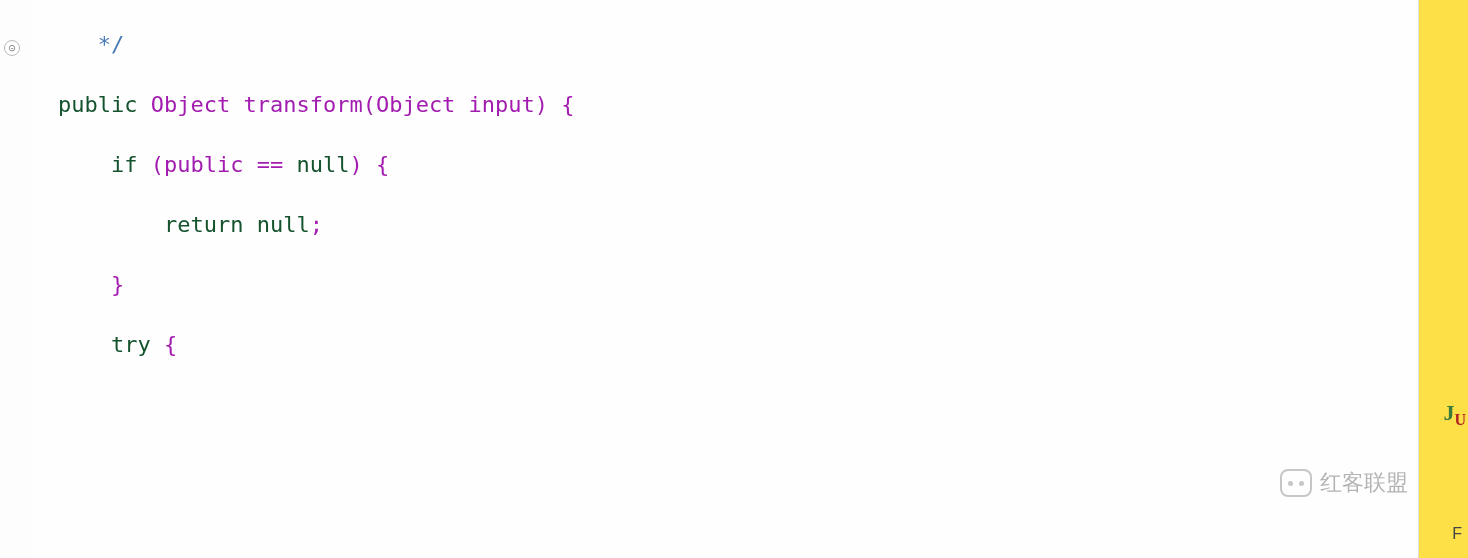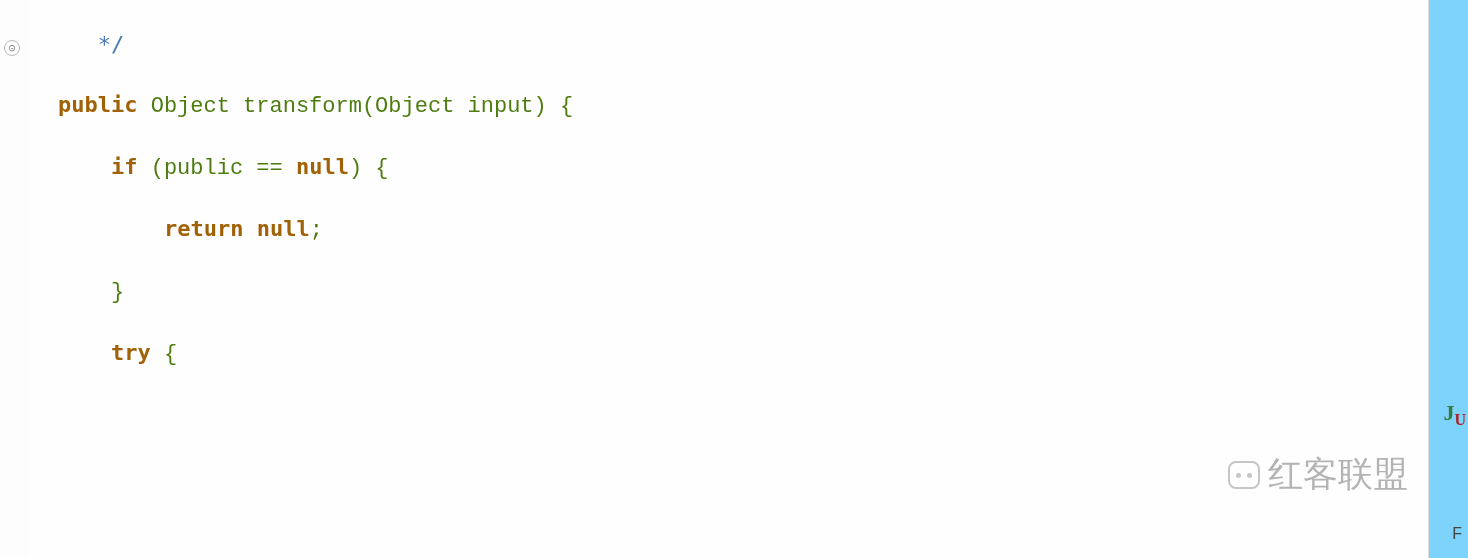--- a/index.html
+++ b/index.html
@@ -36,27 +36,27 @@
       color: #888;
       line-height: 1;
     }
     .code-area {
       flex: 1;
       padding: 0 0 0 28px;
       line-height: 30px;
       white-space: pre;
       overflow: hidden;
     }
-    .kw { color: #a16207; font-weight: bold; }
+    .kw { color: #14532d; font-weight: normal; }
     .comment { color: #4a7ab5; }
-    .plain { color: #4d7c0f; font-family: Liberation Mono, monospace; }
+    .plain { color: #a21caf; }
     .right-panel {
-      width: 40px;
+      width: 50px;
       flex-shrink: 0;
-      background: #7dd3fc;
+      background: #fde047;
       border-left: 1px solid #ddd;
       position: relative;
       text-align: right;
     }
     .ju-badge {
       position: absolute;
       right: 2px;
       top: 400px;
       font-family: Georgia, serif;
       font-weight: bold;
@@ -75,21 +75,21 @@
     .watermark {
       position: absolute;
       right: 60px;
       bottom: 60px;
       display: flex;
       align-items: center;
       gap: 8px;
       opacity: 0.55;
       color: #777;
       font-family: sans-serif;
-      font-size: 35px;
+      font-size: 22px;
     }
     .watermark .wm-icon {
       width: 32px;
       height: 28px;
       border: 2px solid #999;
       border-radius: 8px;
       position: relative;
     }
     .watermark .wm-icon::before,
     .watermark .wm-icon::after {

